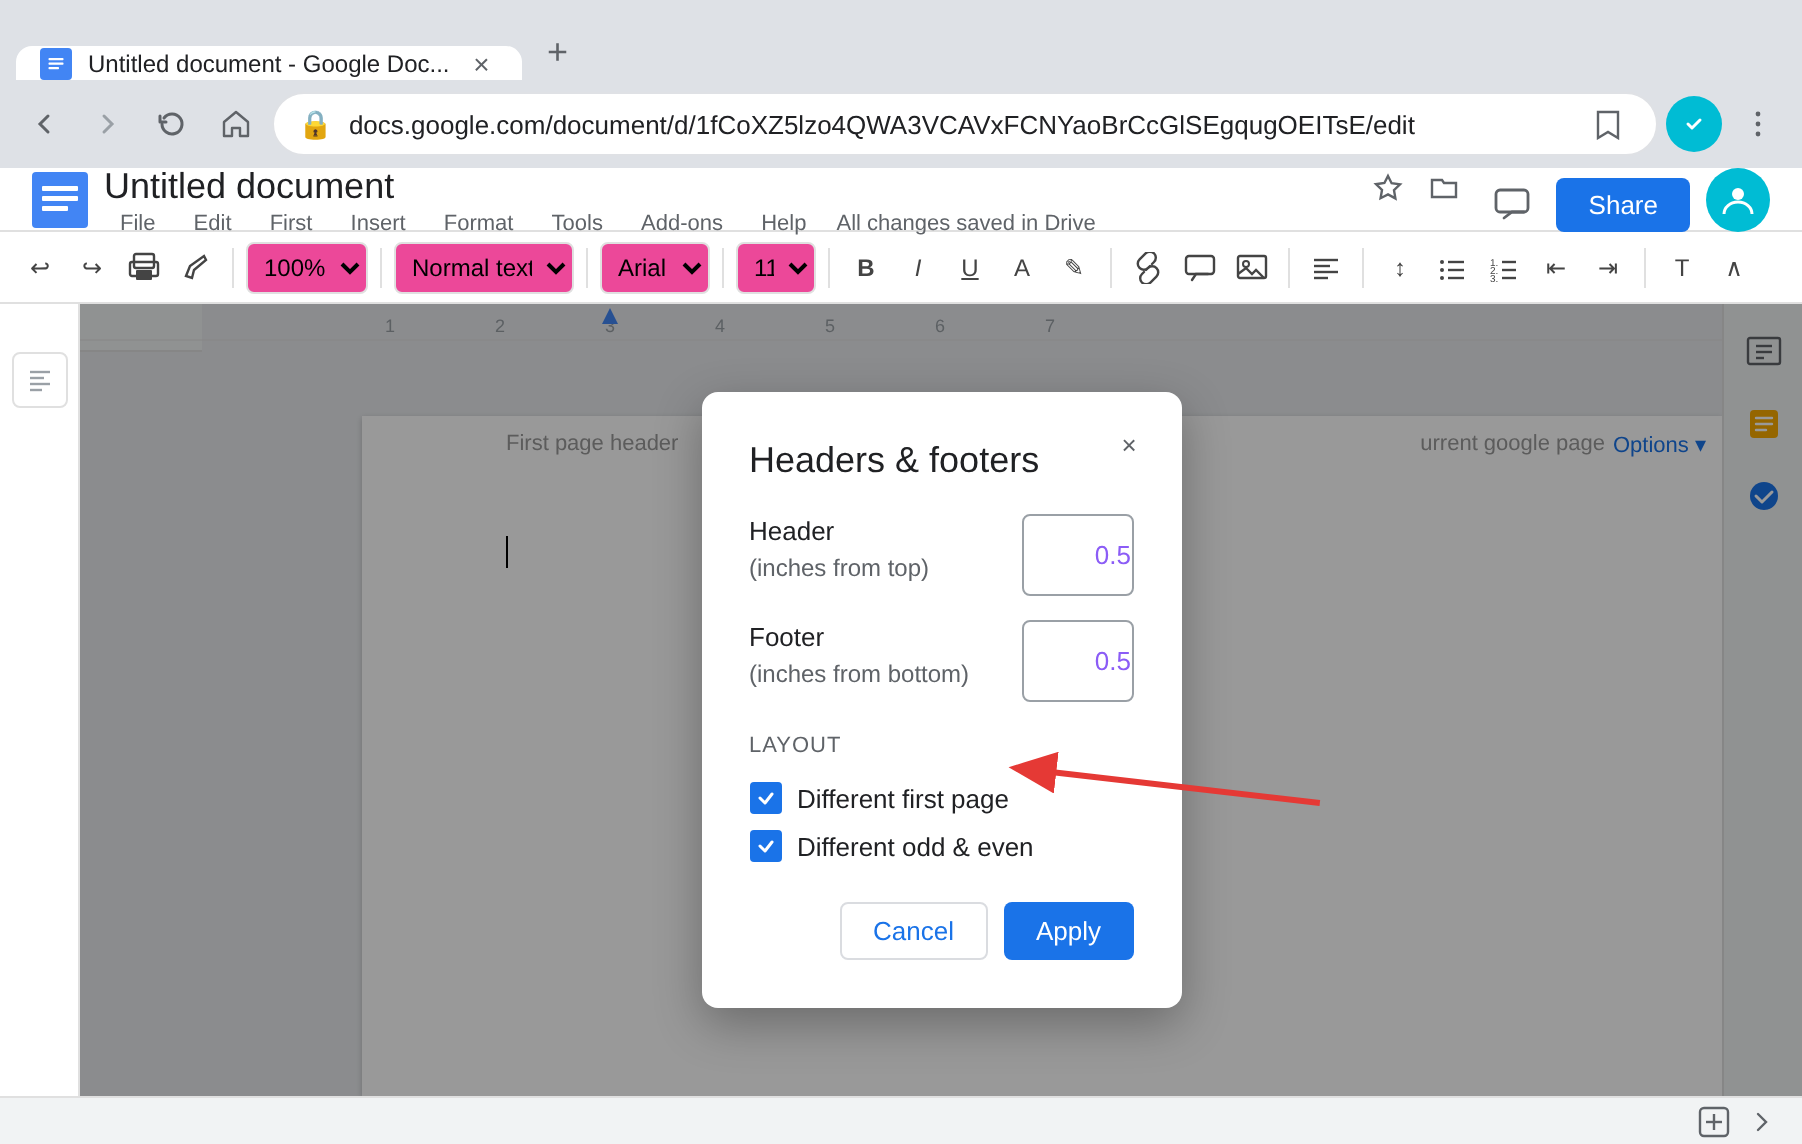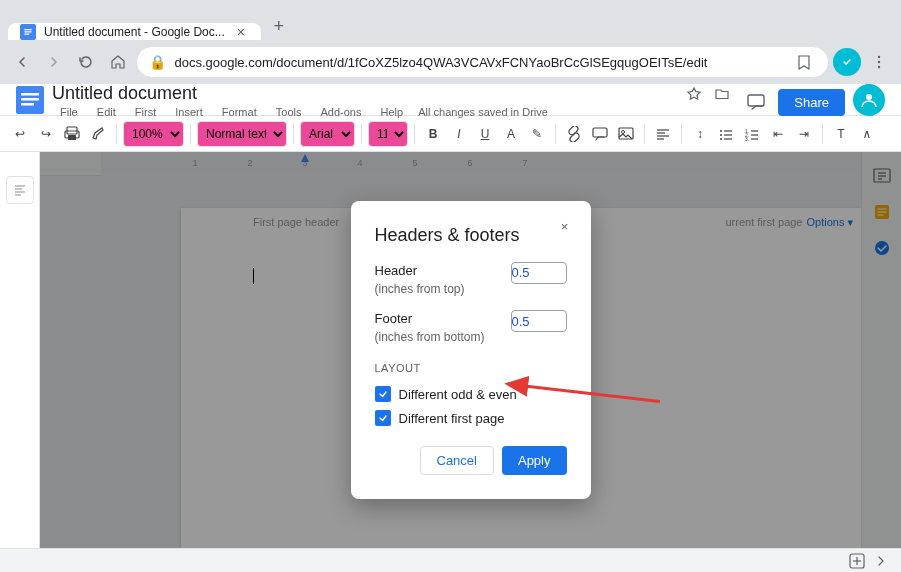--- a/index.html
+++ b/index.html
@@ -53,21 +53,21 @@
     .sidebar-icon-blue { color: #1a73e8; }
 
     
     .overlay { position: absolute; inset: 0; background: rgba(0,0,0,0.4); display: flex; align-items: center; justify-content: center; z-index: 100; }
     .dialog { background: #fff; border-radius: 8px; width: 240px; box-shadow: 0 8px 24px rgba(0,0,0,0.3); padding: 24px; position: relative; }
     .dialog-title { font-size: 18px; color: #202124; margin-bottom: 16px; font-weight: 400; }
     .dialog-close { position: absolute; top: 12px; right: 12px; width: 28px; height: 28px; display: flex; align-items: center; justify-content: center; border-radius: 50%; cursor: pointer; color: #5f6368; }
     .section-label { font-size: 11px; font-weight: 500; color: #5f6368; text-transform: uppercase; letter-spacing: 0.5px; margin-bottom: 12px; }
     .field-row { display: flex; align-items: flex-start; justify-content: space-between; margin-bottom: 12px; }
     .field-label { font-size: 13px; color: #202124; line-height: 1.4; max-width: 140px; }
-    .field-input { width: 56px; height: 22px; border: 1px solid #9aa0a6; border-radius: 4px; text-align: left; font-size: 13px; color: #1d4ed8; }
+    .field-input { width: 56px; height: 41px; border: 1px solid #9aa0a6; border-radius: 4px; text-align: right; font-size: 13px; color: #8b5cf6; }
     .section-divider { margin: 16px 0 12px; }
     .checkbox-row { display: flex; align-items: center; gap: 8px; margin-bottom: 8px; }
     .checkbox { width: 16px; height: 16px; background: #1a73e8; border-radius: 2px; display: flex; align-items: center; justify-content: center; flex-shrink: 0; }
     .checkbox-label { font-size: 13px; color: #202124; }
     .dialog-actions { display: flex; justify-content: flex-end; gap: 8px; margin-top: 20px; }
     .btn-cancel { background: #fff; color: #1a73e8; border: 1px solid #dadce0; border-radius: 4px; padding: 6px 16px; font-size: 13px; cursor: pointer; }
     .btn-apply { background: #1a73e8; color: #fff; border: none; border-radius: 4px; padding: 6px 16px; font-size: 13px; cursor: pointer; }
 
     
     .bottom-bar { height: 24px; background: #f1f3f4; border-top: 1px solid #e0e0e0; display: flex; align-items: center; padding: 0 8px; }
@@ -327,21 +327,21 @@
       </div>
 
       <div style="margin-top:24px;display:flex;justify-content:center;background:#e8eaed;min-height:300px;padding:16px 40px 16px 80px;">
         <div class="page">
           <span class="first-page-header-label">First page header</span>
           <div style="margin-top:20px;">
             <span class="cursor"></span>
           </div>
 
           <div style="position:absolute;top:8px;right:8px;display:flex;gap:4px;">
-            <span style="font-size:11px;color:#999;">urrent first page</span>
+            <span style="font-size:11px;color:#999;">urrent google page</span>
             <span style="font-size:11px;color:#1a73e8;cursor:pointer;">Options ▾</span>
           </div>
         </div>
       </div>
 
       <div class="overlay">
         <div class="dialog">
           <h2 class="dialog-title">Headers &amp; footers</h2>
           <div class="dialog-close">×</div>
 
@@ -357,39 +357,39 @@
           <div class="field-row">
             <div class="field-label">
               <span>Footer</span><br>
               <span style="color:#5f6368;font-size:12px;">(inches from bottom)</span>
             </div>
             <input class="field-input" type="text" value="0.5" style="">
           </div>
 
           <div class="section-divider"></div>
           <div class="section-label">Layout</div>
+
+          <div class="checkbox-row">
+            <div class="checkbox">
+              <svg width="10" height="10" viewBox="0 0 10 10" fill="none">
+                  <path d="M2 5l2.5 2.5L8 3" stroke="white" stroke-width="1.5" stroke-linecap="round" stroke-linejoin="round"></path>
+                </svg>
+            </div>
+            <span class="checkbox-label">Different first page</span>
+          </div>
 
           <div class="checkbox-row">
             <div class="checkbox">
               <svg width="10" height="10" viewBox="0 0 10 10" fill="none">
                   <path d="M2 5l2.5 2.5L8 3" stroke="white" stroke-width="1.5" stroke-linecap="round" stroke-linejoin="round"></path>
                 </svg>
             </div>
             <span class="checkbox-label">Different odd &amp; even</span>
           </div>
 
-          <div class="checkbox-row">
-            <div class="checkbox">
-              <svg width="10" height="10" viewBox="0 0 10 10" fill="none">
-                  <path d="M2 5l2.5 2.5L8 3" stroke="white" stroke-width="1.5" stroke-linecap="round" stroke-linejoin="round"></path>
-                </svg>
-            </div>
-            <span class="checkbox-label">Different first page</span>
-          </div>
-
           <div class="dialog-actions">
             <button class="btn-cancel">Cancel</button>
             <button class="btn-apply">Apply</button>
           </div>
         </div>
 
         <svg style="position:absolute;left:0;top:0;width:100%;height:100%;pointer-events:none;overflow:visible;">
           <defs>
             <marker id="arrowhead" markerWidth="10" markerHeight="7" refX="2" refY="3.5" orient="auto">
               <polygon points="0 0, 8 3.5, 0 7" fill="#e53935"></polygon>

